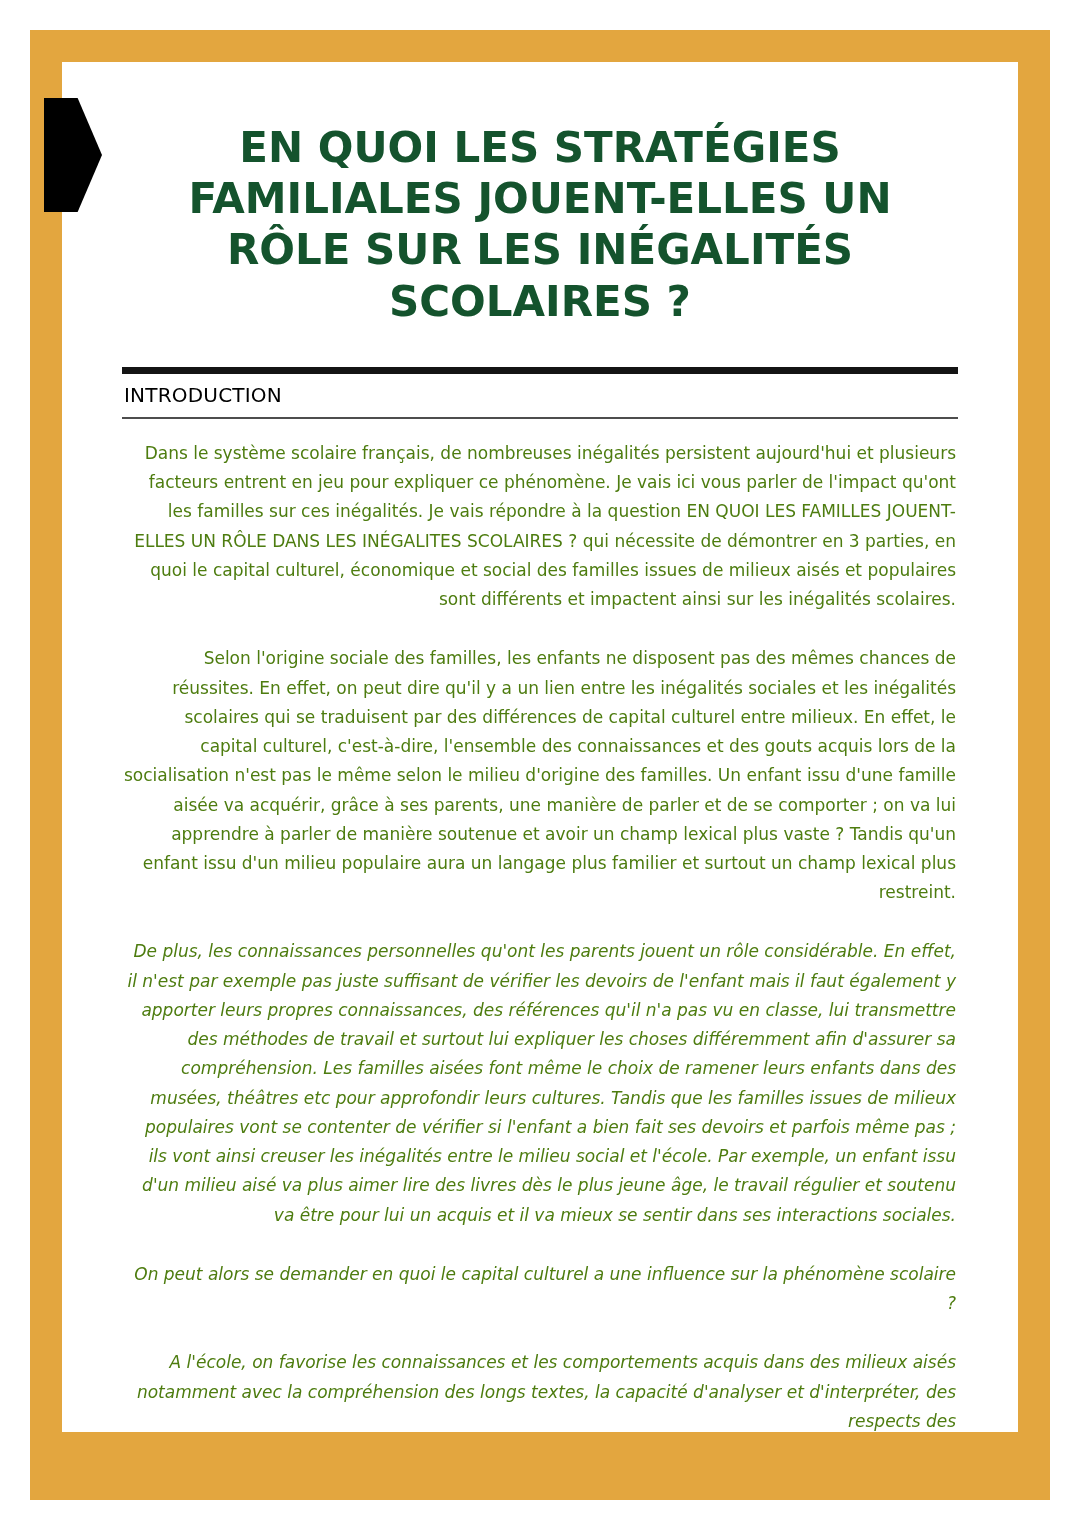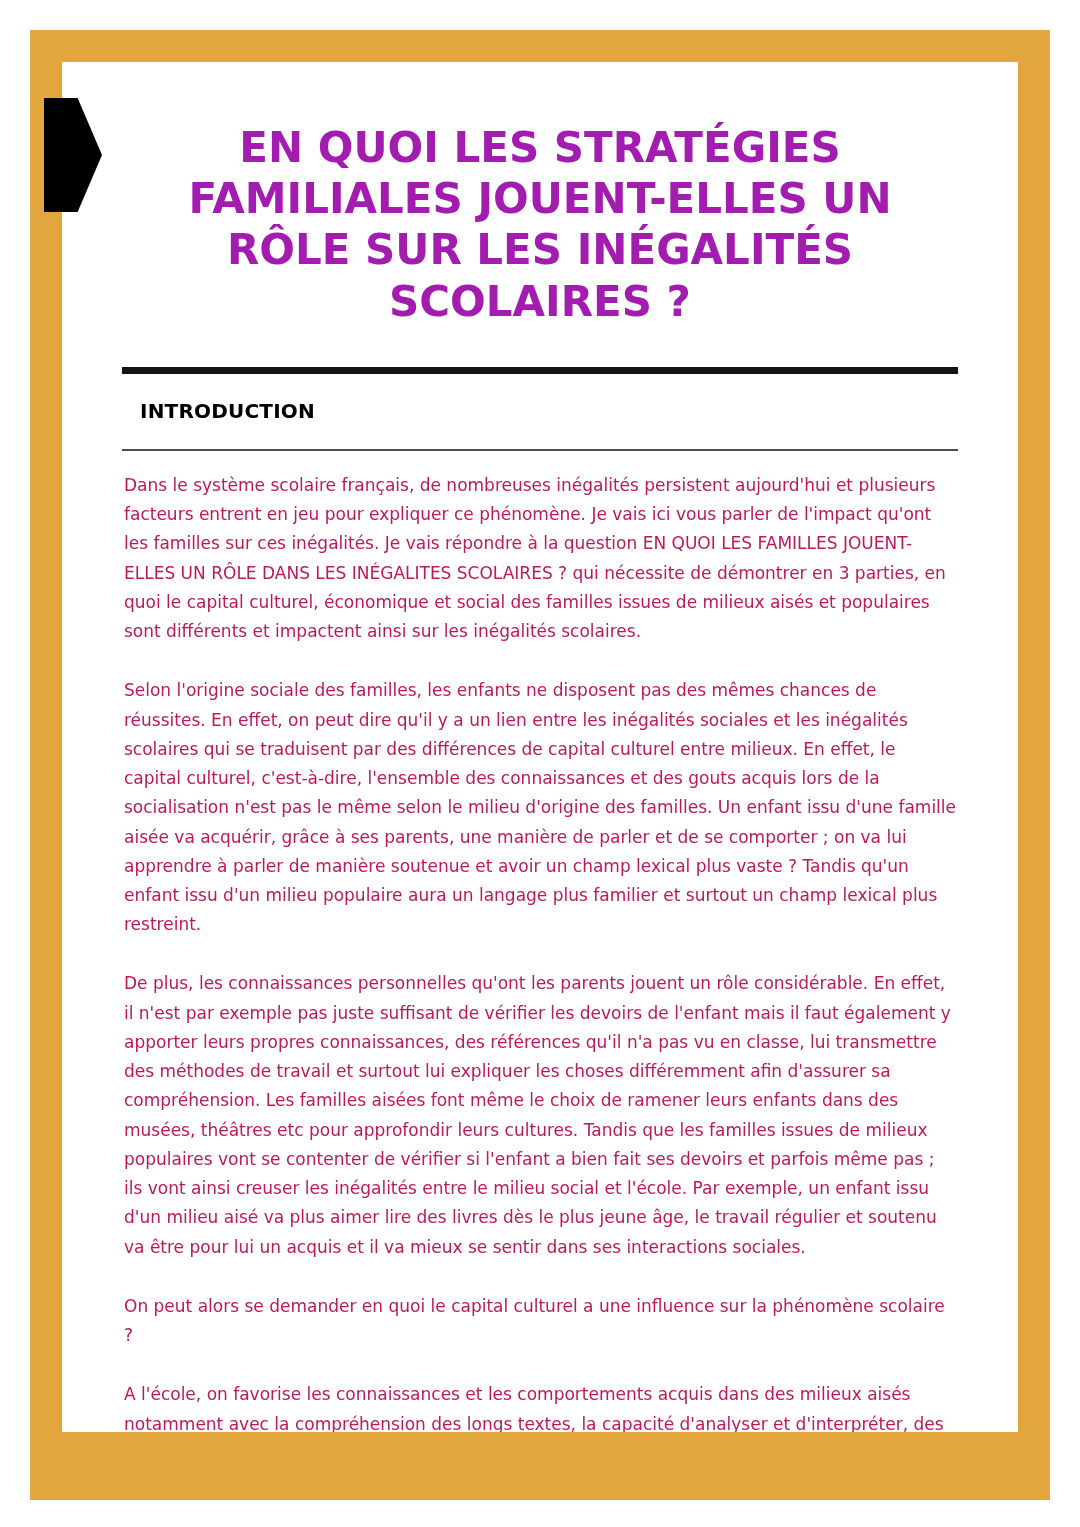--- a/index.html
+++ b/index.html
@@ -39,48 +39,49 @@
     top: 68px;
     width: 58px;
     height: 114px;
     background: #000000;
     clip-path: polygon(0 0, 58% 0, 100% 50%, 58% 100%, 0 100%);
     z-index: 2;
   }
   .title {
     margin: 14px 6px 40px 6px;
     text-align: center;
-    color: #a21caf;
+    color: #14532d;
     font-weight: bold;
     font-size: 42px;
     line-height: 1.22;
     letter-spacing: 0px;
   }
   .section-head {
     border-top: 7px solid #141414;
     border-bottom: 2px solid #4d4d4d;
     margin-top: 34px;
   }
   .section-head h2 {
-    margin: 16px;
+    margin: 0;
     padding: 9px 2px 10px 2px;
     font-size: 20px;
-    font-weight: bold;
+    font-weight: normal;
     color: #000000;
     letter-spacing: 0.2px;
   }
   .para {
-    text-align: left;
-    color: #be185d;
+    text-align: right;
+    color: #4d7c0f;
     font-size: 17px;
     line-height: 1.72;
     margin: 20px 2px 30px 2px;
   }
   .para + .para {
     margin-top: 16px;
+    font-style: italic;
   }
   section {
     margin: 0;
   }
 </style>
 </head>
 <body>
 
 <div class="frame">
   <div class="bookmark"></div>

